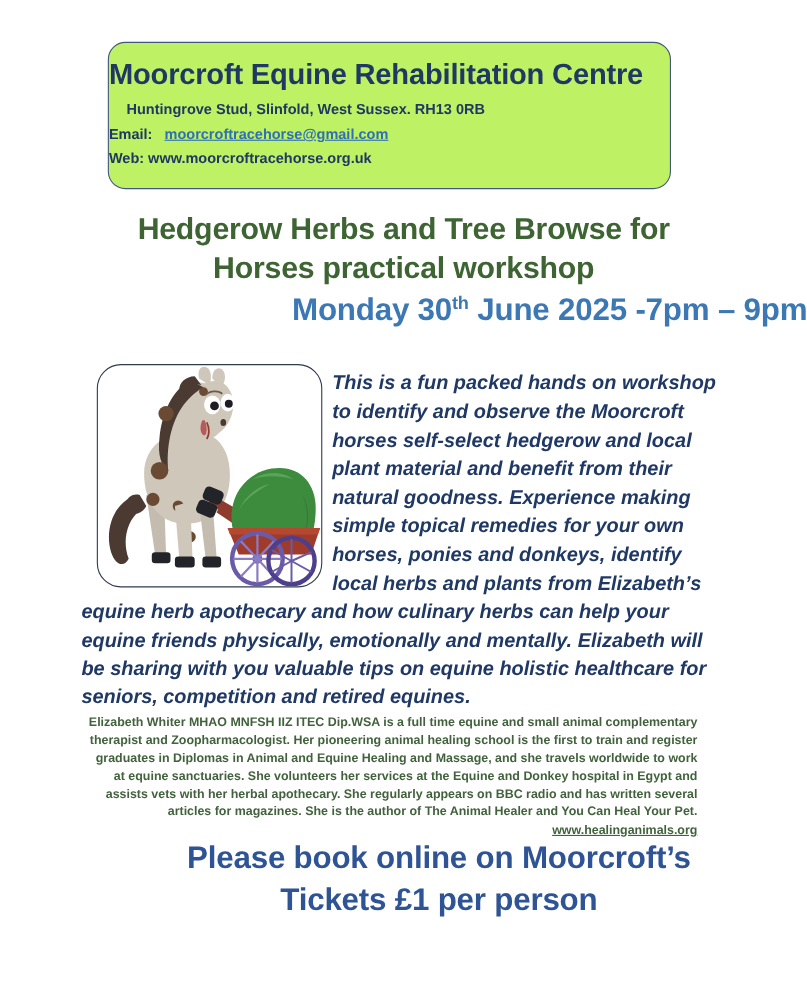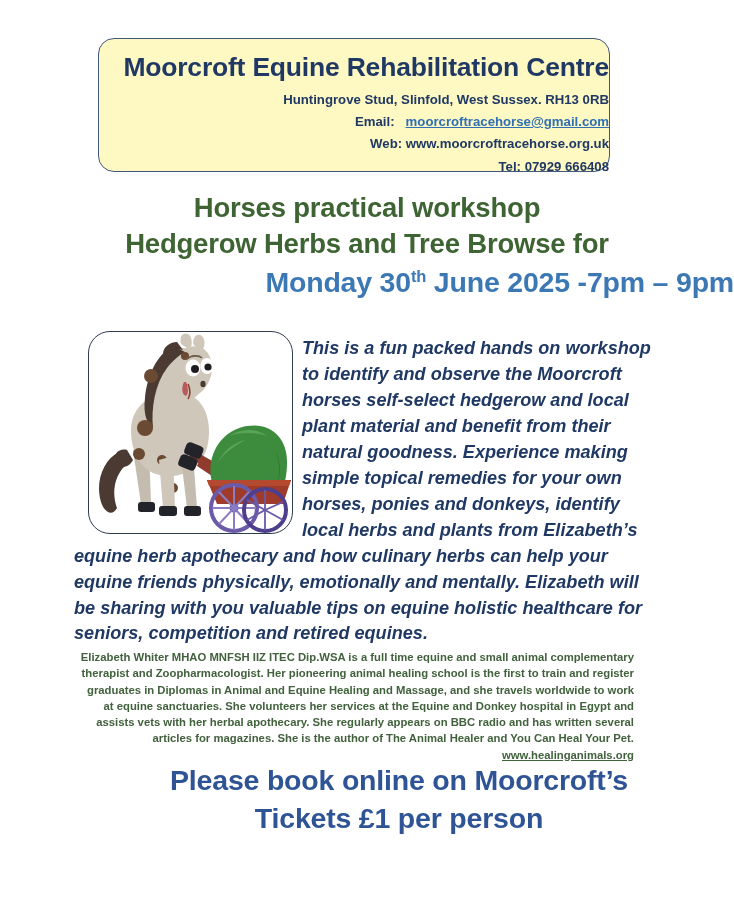--- a/index.html
+++ b/index.html
@@ -17,41 +17,41 @@
   }
 
   
   .header-box {
     position: absolute;
     left: 98px;
     top: 38px;
     width: 512px;
     height: 134px;
     box-sizing: border-box;
-    background: #fef9c3;
+    background: #bef264;
     border: 1.4px solid #41587c;
     border-radius: 16px;
     padding-top: 14px;
-    text-align: right;
+    text-align: left;
   }
   .org-name {
     font-size: 26.5px;
     font-weight: bold;
     color: #1f3864;
     letter-spacing: -0.2px;
     line-height: 1.12;
   }
   .contact-line {
     font-size: 13.2px;
     font-weight: bold;
     color: #1f3864;
     line-height: 1.62;
     margin-top: 1px;
   }
-  .contact-line.first { margin-top: 6px; }
+  .contact-line.first { margin-top: 6px; margin-left: 16px; }
   .email-link {
     color: #2f6fb5;
     text-decoration: underline;
   }
 
   
   .title-green {
     position: absolute;
     left: 0;
     top: 190px;
@@ -151,26 +151,25 @@
 <body>
 
 <div class="header-box">
   <div class="org-name">Moorcroft Equine Rehabilitation Centre</div>
   <div class="contact-line first">Huntingrove Stud, Slinfold, West Sussex. RH13 0RB</div>
   <div class="contact-line">
     <span>Email:</span>
     <span>&nbsp;&nbsp;</span><a class="email-link" href="#">moorcroftracehorse@gmail.com</a>
   </div>
   <div class="contact-line">Web: www.moorcroftracehorse.org.uk</div>
-  <div class="contact-line">Tel: 07929 666408</div>
 </div>
 
 <div class="title-green">
+  <div>Hedgerow Herbs and Tree Browse for</div>
   <div>Horses practical workshop</div>
-  <div>Hedgerow Herbs and Tree Browse for</div>
 </div>
 
 <div class="title-date"><span>Monday 30</span><sup>th</sup><span> June 2025 -7pm – 9pm</span></div>
 
 <div class="illus-frame">
   <svg width="205" height="203" viewBox="0 0 205 203">
 
     <path d="M30 120 C14 128 6 150 12 170 C16 182 24 184 28 176 C22 160 26 142 38 132 Z" fill="#4a3a31"></path>
     <path d="M38 118 C30 116 24 122 26 130 C30 138 40 136 44 128 Z" fill="#4a3a31"></path>
 

